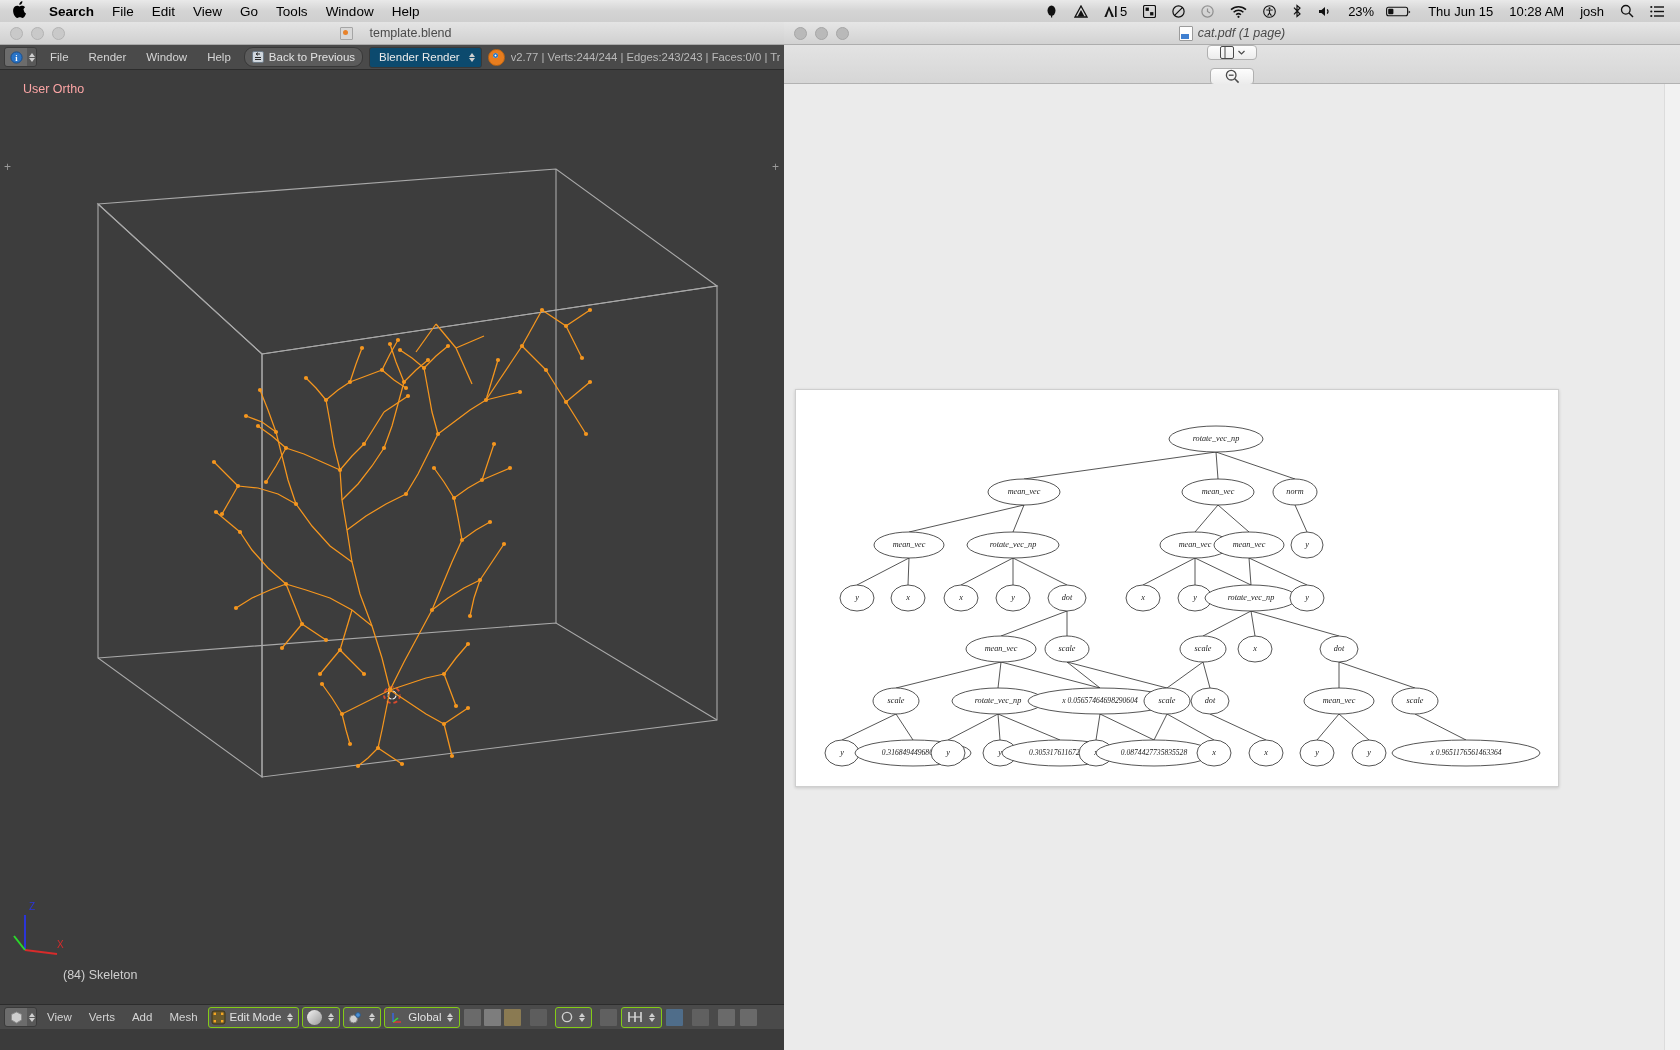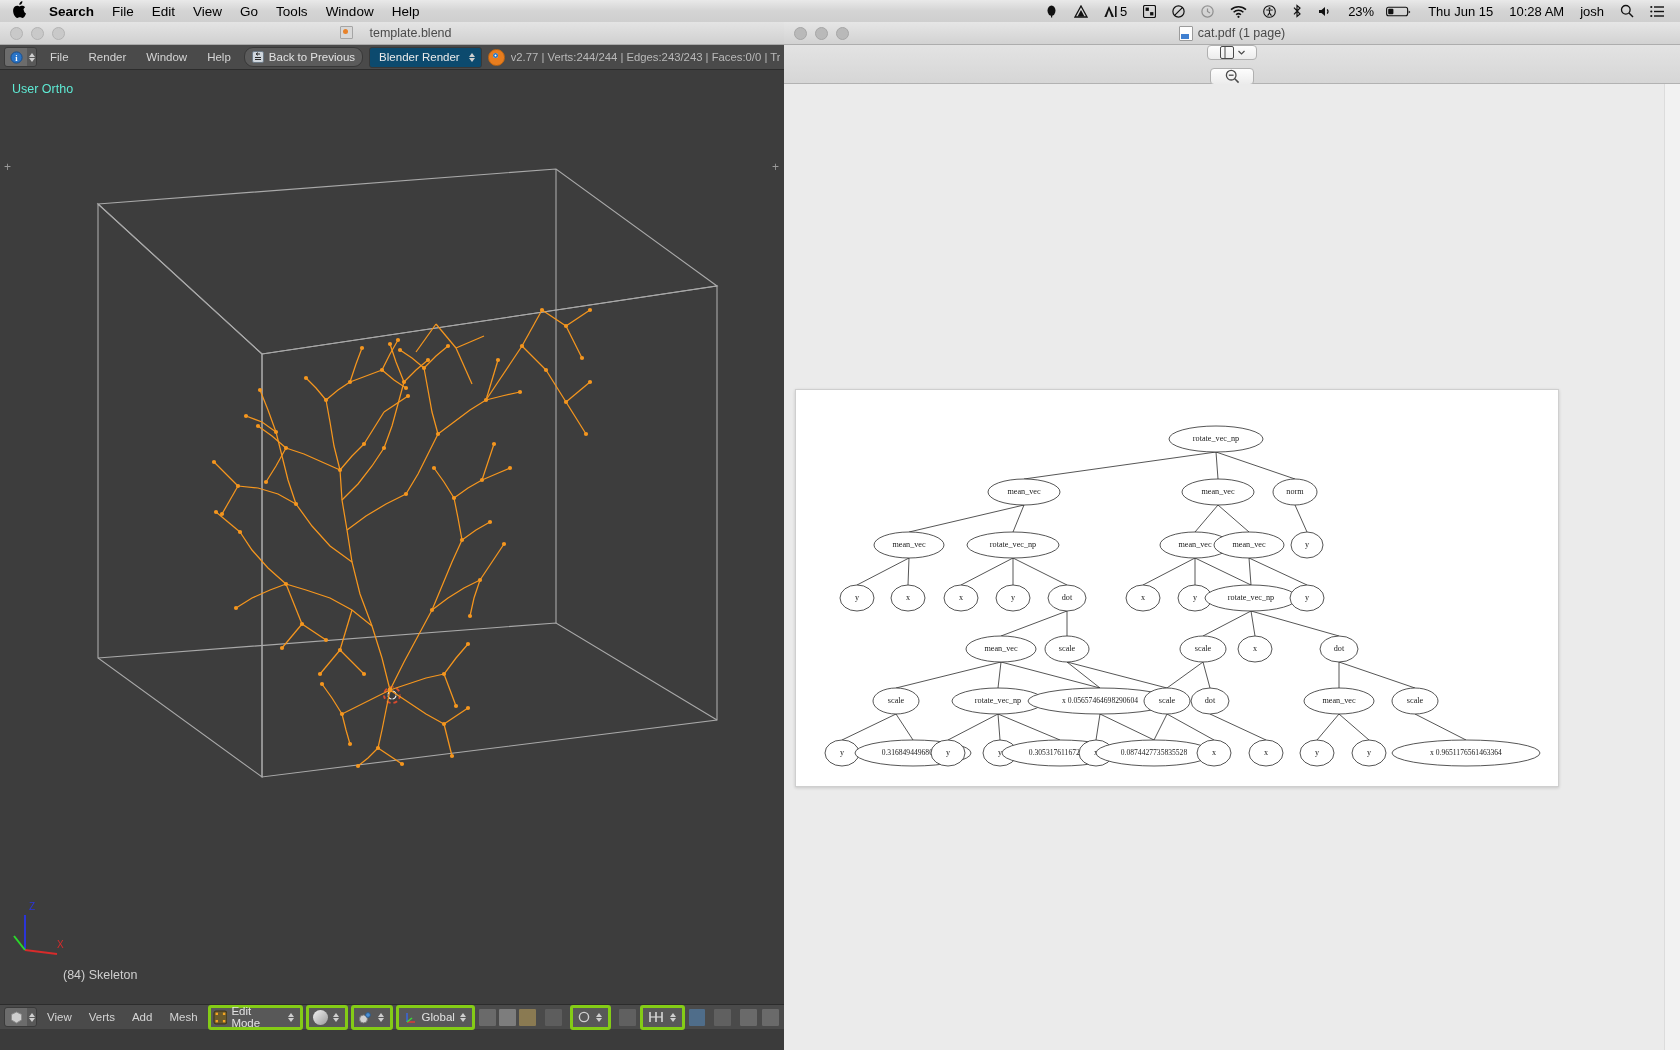--- a/index.html
+++ b/index.html
@@ -18,21 +18,21 @@
   .mb-r svg{display:block;}
 
   
   .blender{position:absolute;left:0;top:22px;width:784px;height:1028px;background:#3b3b3b;overflow:hidden;}
   .bl-title{position:relative;height:22px;
     background:linear-gradient(to bottom,#e4e4e4,#d0d0d0);
     border-bottom:1px solid #a9a9a9;display:flex;align-items:center;}
   .traffic{display:flex;gap:8px;padding-left:10px;}
   .tl{width:11px;height:11px;border-radius:50%;background:#c9c9c9;border:1px solid #b3b3b3;}
   .bl-title-text{position:absolute;left:8px;right:0;text-align:center;font-size:12.5px;color:#4a4a4a;
-    display:flex;align-items:flex-start;justify-content:center;gap:16px;pointer-events:none;}
+    display:flex;align-items:flex-end;justify-content:center;gap:16px;pointer-events:none;}
   .blicon{width:11px;height:11px;background:#d8d8d8;border:1px solid #a5a5a5;border-radius:1px;position:relative;}
   .blicon:after{content:"";position:absolute;left:2px;top:2px;width:5px;height:5px;border-radius:50%;background:#e8822a;}
 
   .bl-header{height:24px;background:#4a4a4a;border-bottom:1px solid #2c2c2c;display:flex;align-items:center;
     padding:0 4px;gap:6px;color:#d8d8d8;font-size:11.5px;overflow:hidden;white-space:nowrap;}
   .bwidget{display:flex;align-items:center;background:#585858;border:1px solid #3a3a3a;border-radius:3px;height:18px;}
   .bicon-ed{width:22px;height:18px;background:#6c6c6c;border-radius:3px 0 0 3px;display:flex;align-items:center;justify-content:center;}
   .spin{width:9px;height:18px;display:flex;flex-direction:column;align-items:center;justify-content:center;gap:1px;}
   .spin i{display:block;width:0;height:0;border-left:3px solid transparent;border-right:3px solid transparent;}
   .spin i.up{border-bottom:4px solid #cfcfcf;}
@@ -43,32 +43,32 @@
   .engine{display:flex;align-items:center;background:#0c4a6e;border:1px solid #383838;border-radius:3px;
     height:19px;padding:0 4px 0 9px;font-size:11.5px;color:#eaeaea;gap:8px;min-width:92px;}
   .bl-stats{color:#b9b9b9;font-size:11.3px;overflow:hidden;text-overflow:clip;white-space:nowrap;flex:1;}
   .bl-logo{width:15px;height:15px;border-radius:50%;background:radial-gradient(circle at 40% 40%,#fff 0 12%,#e87d1e 14% 100%);
     border:1px solid #c06612;position:relative;}
   .bl-logo:after{content:"";position:absolute;left:4px;top:3px;width:5px;height:5px;border-radius:50%;
     background:#fff;box-shadow:inset 0 0 0 1.5px #2b6fb5;}
 
   .viewport{position:relative;height:934px;background:#3d3d3d;overflow:hidden;}
   .vp-corner{position:absolute;color:#9a9a9a;font-size:12px;}
-  .vp-label{position:absolute;left:12px;top:12px;color:#5eead4;font-size:12.5px;}
+  .vp-label{position:absolute;left:23px;top:12px;color:#fca5a5;font-size:12.5px;}
   .vp-obj{position:absolute;left:63px;bottom:22px;color:#cfcfcf;font-size:12.5px;}
 
   .bl-footer{height:24px;background:#4a4a4a;border-top:1px solid #2c2c2c;display:flex;align-items:center;
     padding:0 4px;gap:3px;color:#d8d8d8;font-size:11.5px;}
-  .fbtn{display:flex;align-items:center;gap:4px;background:#585858;border:3px solid #84cc16;border-radius:3px;
+  .fbtn{display:flex;align-items:center;gap:4px;background:#585858;border:1px solid #84cc16;border-radius:3px;
     height:19px;padding:0 4px;font-size:11.5px;color:#e2e2e2;}
   .sqico{width:17px;height:17px;border-radius:2px;background:#6a6a6a;border:1px solid #4a4a4a;display:inline-block;}
   .circico{width:15px;height:15px;border-radius:50%;background:linear-gradient(135deg,#f2f2f2,#9a9a9a);}
 
   
-  .preview{position:absolute;left:784px;top:22px;width:896px;height:1028px;background:#ebebeb;overflow:hidden;}
+  .preview{position:absolute;left:784px;top:22px;width:896px;height:1028px;background:#ebebeb;overflow:hidden;font-style:italic;}
   .pv-title{position:relative;height:22px;background:linear-gradient(to bottom,#e6e6e6,#d2d2d2);
     border-bottom:1px solid #adadad;display:flex;align-items:center;}
   .pv-title-text{position:absolute;left:0;right:0;text-align:center;font-size:12.5px;color:#4a4a4a;
     display:flex;align-items:center;justify-content:center;gap:5px;}
   .pdficon{width:12px;height:13px;background:#fdfdfd;border:1px solid #9b9b9b;border-radius:1px;position:relative;}
   .pdficon:after{content:"";position:absolute;left:1px;bottom:1px;width:8px;height:5px;background:#3f7fd0;}
   .pv-toolbar{height:38px;background:linear-gradient(to bottom,#e3e3e3,#d6d6d6);border-bottom:1px solid #b2b2b2;
     display:flex;align-items:center;padding:0 10px;gap:8px;flex-direction:column;}
   .tb-btn{height:22px;min-width:30px;border:1px solid #b0b0b0;border-radius:4px;
     background:linear-gradient(to bottom,#fdfdfd,#ececec);display:flex;align-items:center;justify-content:center;gap:3px;padding:0 6px;}

